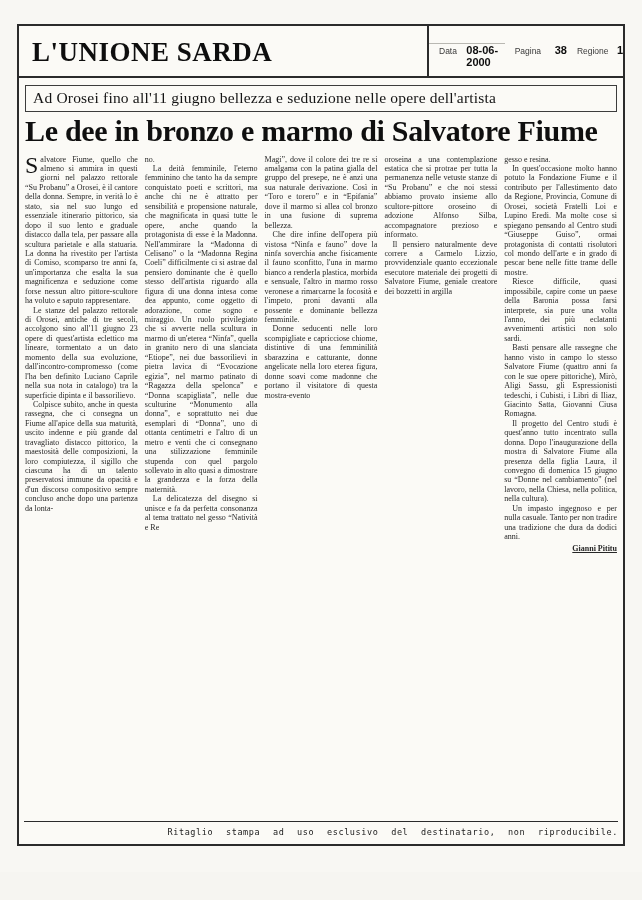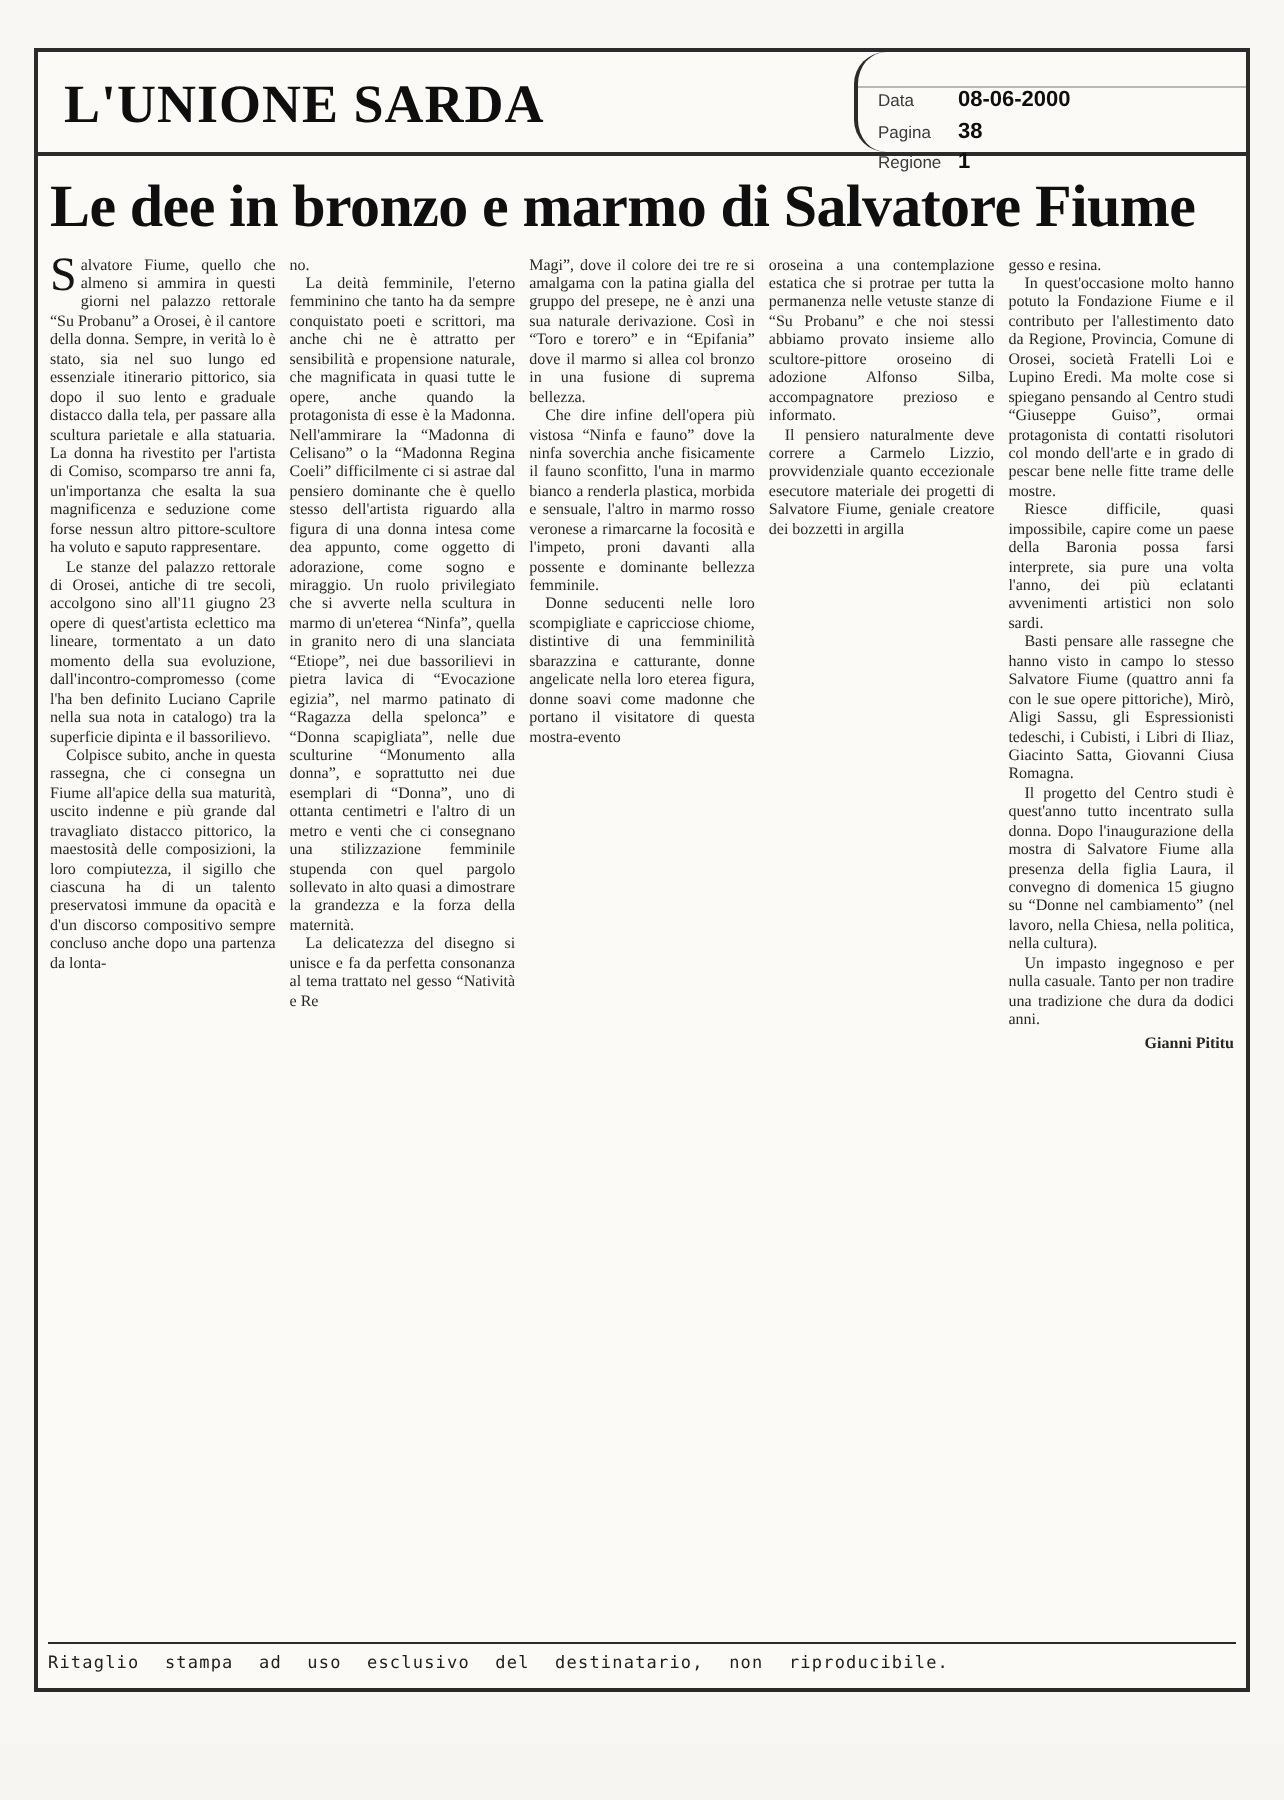--- a/index.html
+++ b/index.html
@@ -40,24 +40,23 @@
     color: #0e0e0e;
     padding: 11px 0 0 13px;
     white-space: nowrap;
   }
   .stamp {
     flex: 0 0 196px;
     box-sizing: border-box;
     border-left: 2px solid #2b2b2b;
     font-family: "Liberation Sans", sans-serif;
     display: flex;
-    flex-direction: column;
+    flex-direction: row;
     justify-content: space-evenly;
     padding: 2px 0;
-    border-radius: 16px;
   }
   .stamp-row {
     display: flex;
     align-items: baseline;
     padding-left: 10px;
     height: 15px;
   }
   .stamp-row.sep { border-bottom: 1px solid #b9b8b2; }
   .stamp-label {
     width: 40px;
@@ -116,27 +115,28 @@
     float: left;
     font-size: 24px;
     line-height: 19px;
     padding: 1px 2px 0 0;
     color: #151515;
   }
   .byline {
     font-weight: bold;
     text-align: right;
     margin-top: 2px !important;
+    text-decoration: underline;
   }
   
   .footer {
     flex: 0 0 auto;
     margin: 0 5px;
     border-top: 1.5px solid #2b2b2b;
-    text-align: left;
+    text-align: right;
     padding: 5px 0 7px;
   }
   .footer-text {
     font-family: "DejaVu Sans Mono", monospace;
     font-size: 8.5px;
     letter-spacing: 0.6px;
     word-spacing: 7px;
     color: #202020;
   }
 </style>
@@ -158,20 +158,23 @@
           <span class="stamp-value">38</span>
         </div>
         <div class="stamp-row">
           <span class="stamp-label">Regione</span>
           <span class="stamp-value">1</span>
         </div>
       </div>
     </div>
 
     <div class="article">
+      <div class="kicker-box">
+        <span class="kicker">Ad Orosei fino all'11 giugno bellezza e seduzione nelle opere dell'artista</span>
+      </div>
       <h1 class="headline">Le dee in bronzo e marmo di Salvatore Fiume</h1>
 
       <div class="columns">
 
         <div class="col">
           <p><span class="dropcap">S</span><span>alvatore Fiume, quello che almeno si ammira in questi giorni nel palazzo rettorale “Su Probanu” a Orosei, è il cantore della donna. Sempre, in verità lo è stato, sia nel suo lungo ed essenziale itinerario pittorico, sia dopo il suo lento e graduale distacco dalla tela, per passare alla scultura parietale e alla statuaria. La donna ha rivestito per l'artista di Comiso, scomparso tre anni fa, un'importanza che esalta la sua magnificenza e seduzione come forse nessun altro pittore-scultore ha voluto e saputo rappresentare.</span></p>
           <p class="indent">Le stanze del palazzo rettorale di Orosei, antiche di tre secoli, accolgono sino all'11 giugno 23 opere di quest'artista eclettico ma lineare, tormentato a un dato momento della sua evoluzione, dall'incontro-compromesso (come l'ha ben definito Luciano Caprile nella sua nota in catalogo) tra la superficie dipinta e il bassorilievo.</p>
           <p class="indent">Colpisce subito, anche in questa rassegna, che ci consegna un Fiume all'apice della sua maturità, uscito indenne e più grande dal travagliato distacco pittorico, la maestosità delle composizioni, la loro compiutezza, il sigillo che ciascuna ha di un talento preservatosi immune da opacità e d'un discorso compositivo sempre concluso anche dopo una partenza da lonta-</p>
         </div>
 

